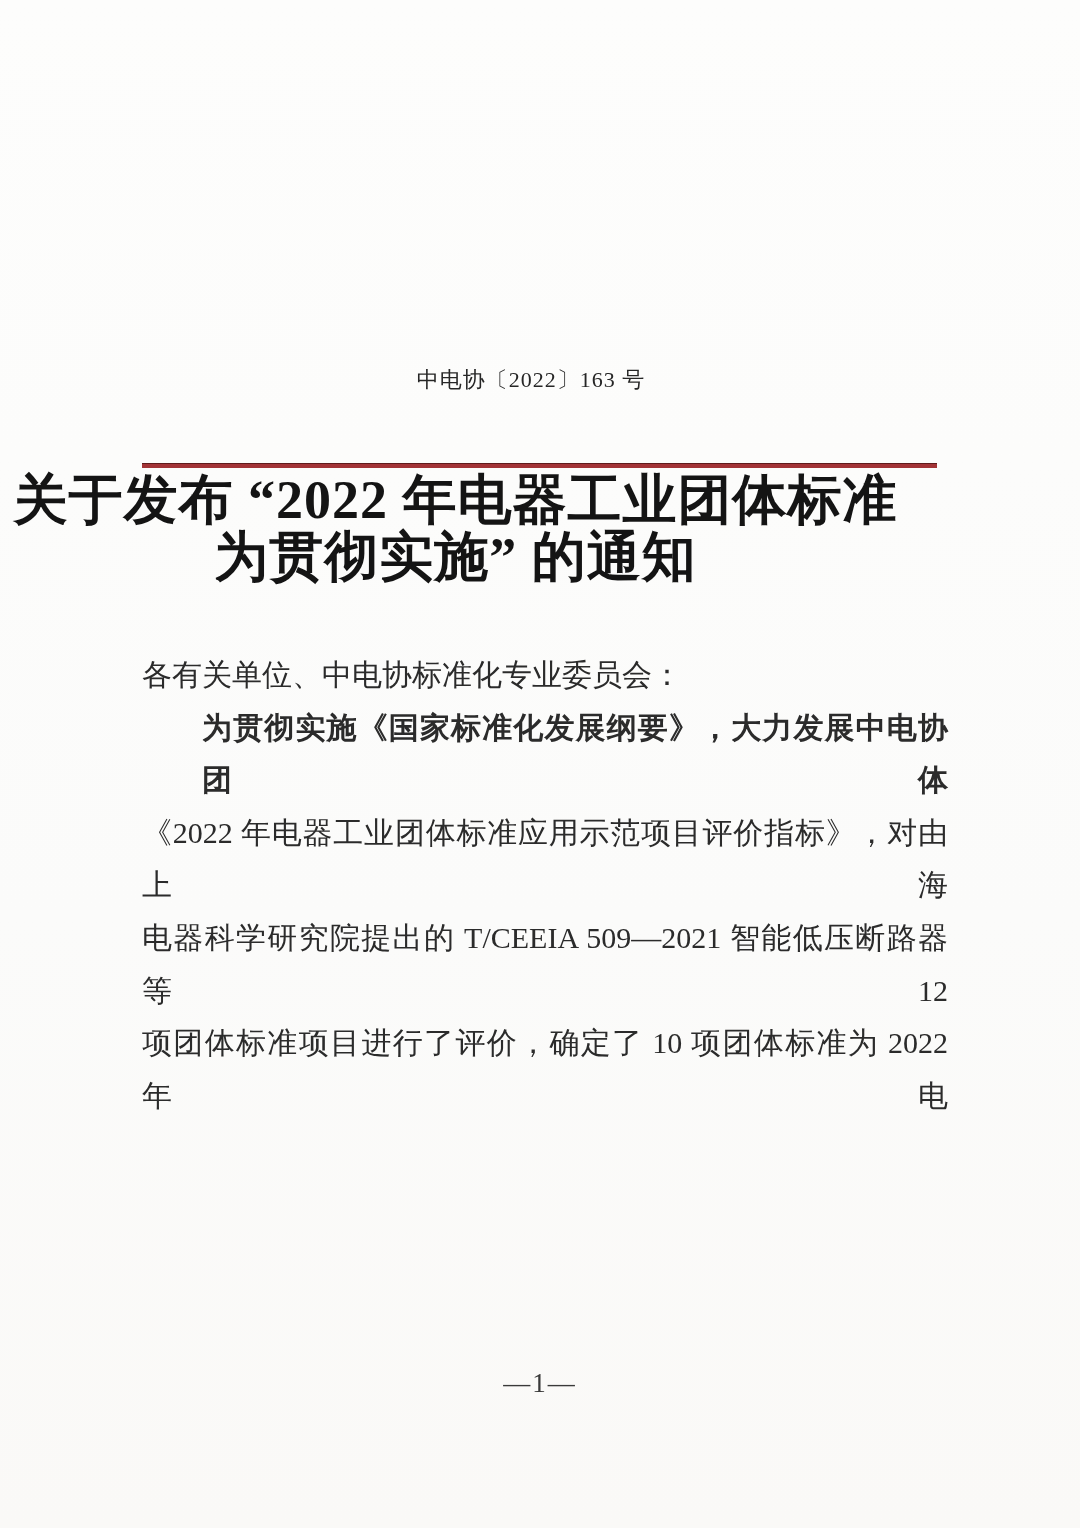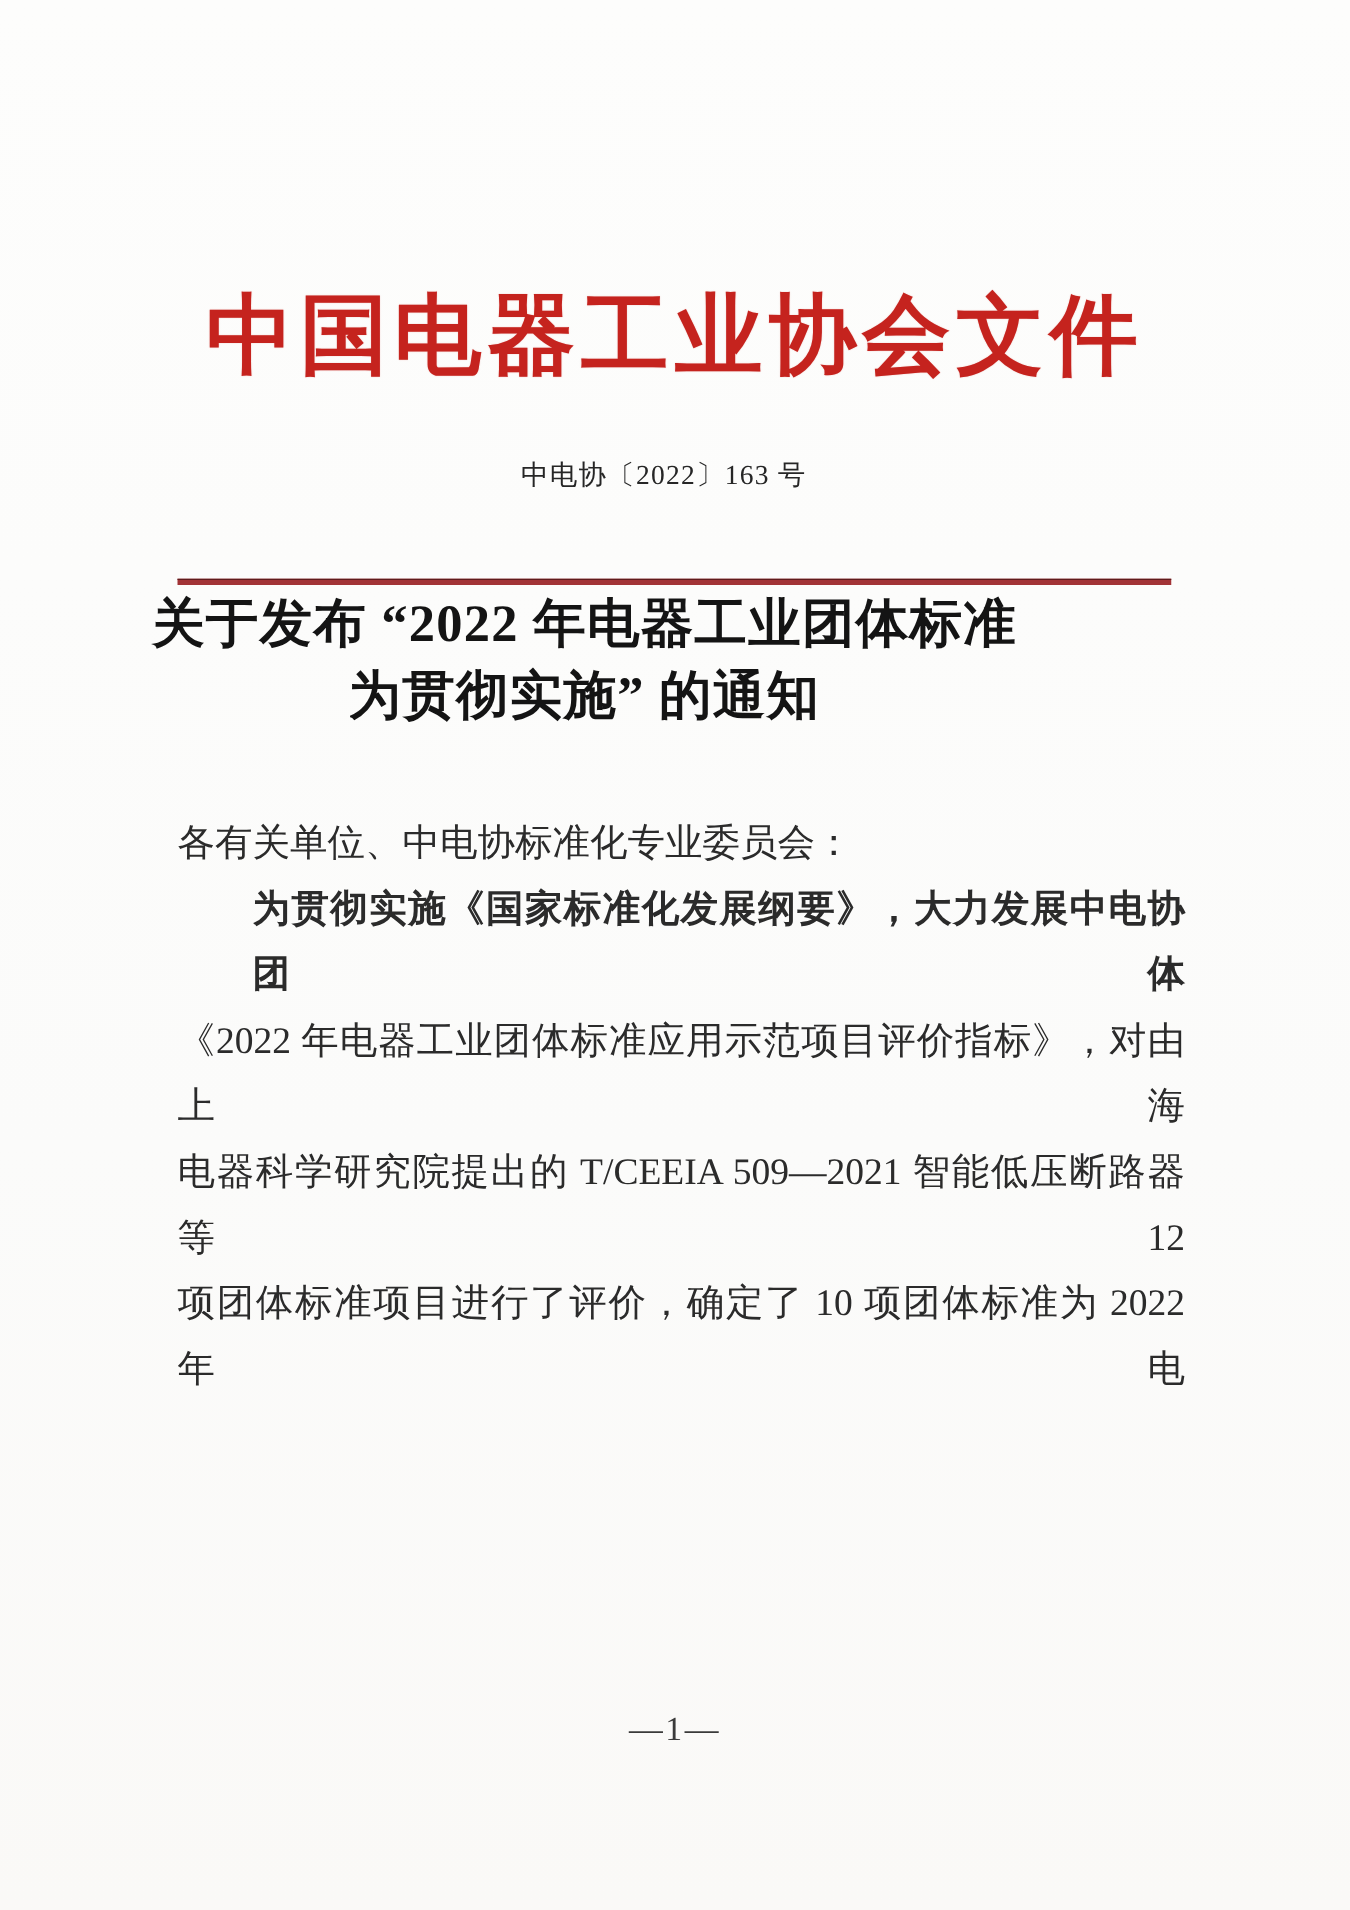--- a/index.html
+++ b/index.html
@@ -51,24 +51,24 @@
     left: 142px;
     width: 795px;
     height: 4px;
     background: #a23336;
     border-top: 1px solid #5f1b1c;
   }
   
   .notice-title {
     position: absolute;
     top: 472px;
-    left: 16px;
+    left: 4px;
     width: 903px;
     text-align: center;
-    font-size: 42px;
+    font-size: 54px;
     line-height: 57px;
     font-weight: 700;
     color: #141414;
     letter-spacing: 1px;
   }
   
   .body-text {
     position: absolute;
     top: 649px;
     left: 142px;
@@ -99,21 +99,20 @@
     font-size: 27px;
     color: #3a3a3a;
     letter-spacing: 2px;
   }
 </style>
 </head>
 <body>
 
 <div class="page">
 
-  <div class="org-header">中国电器工业协会文件</div>
 
   <div class="doc-number">中电协〔2022〕163 号</div>
 
   <div class="red-rule"></div>
 
   <div class="notice-title">
     <div>关于发布 “2022 年电器工业团体标准</div>
     <div>为贯彻实施” 的通知</div>
   </div>
 

